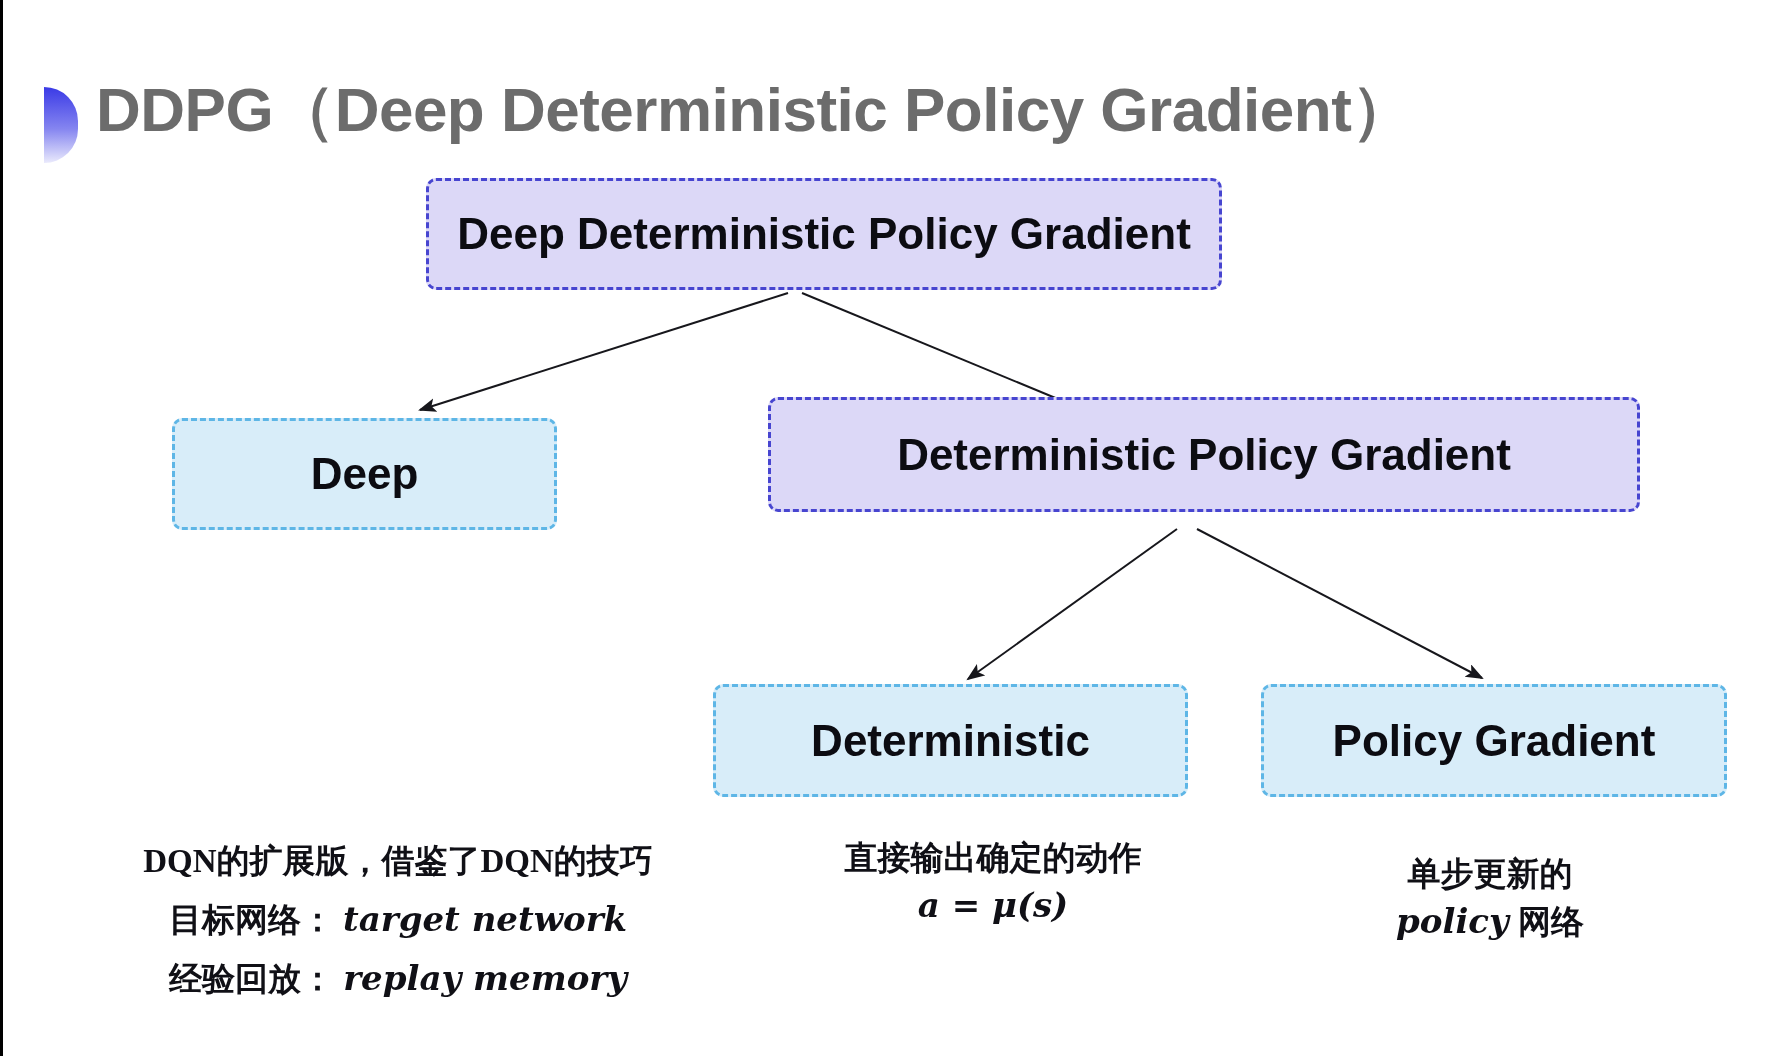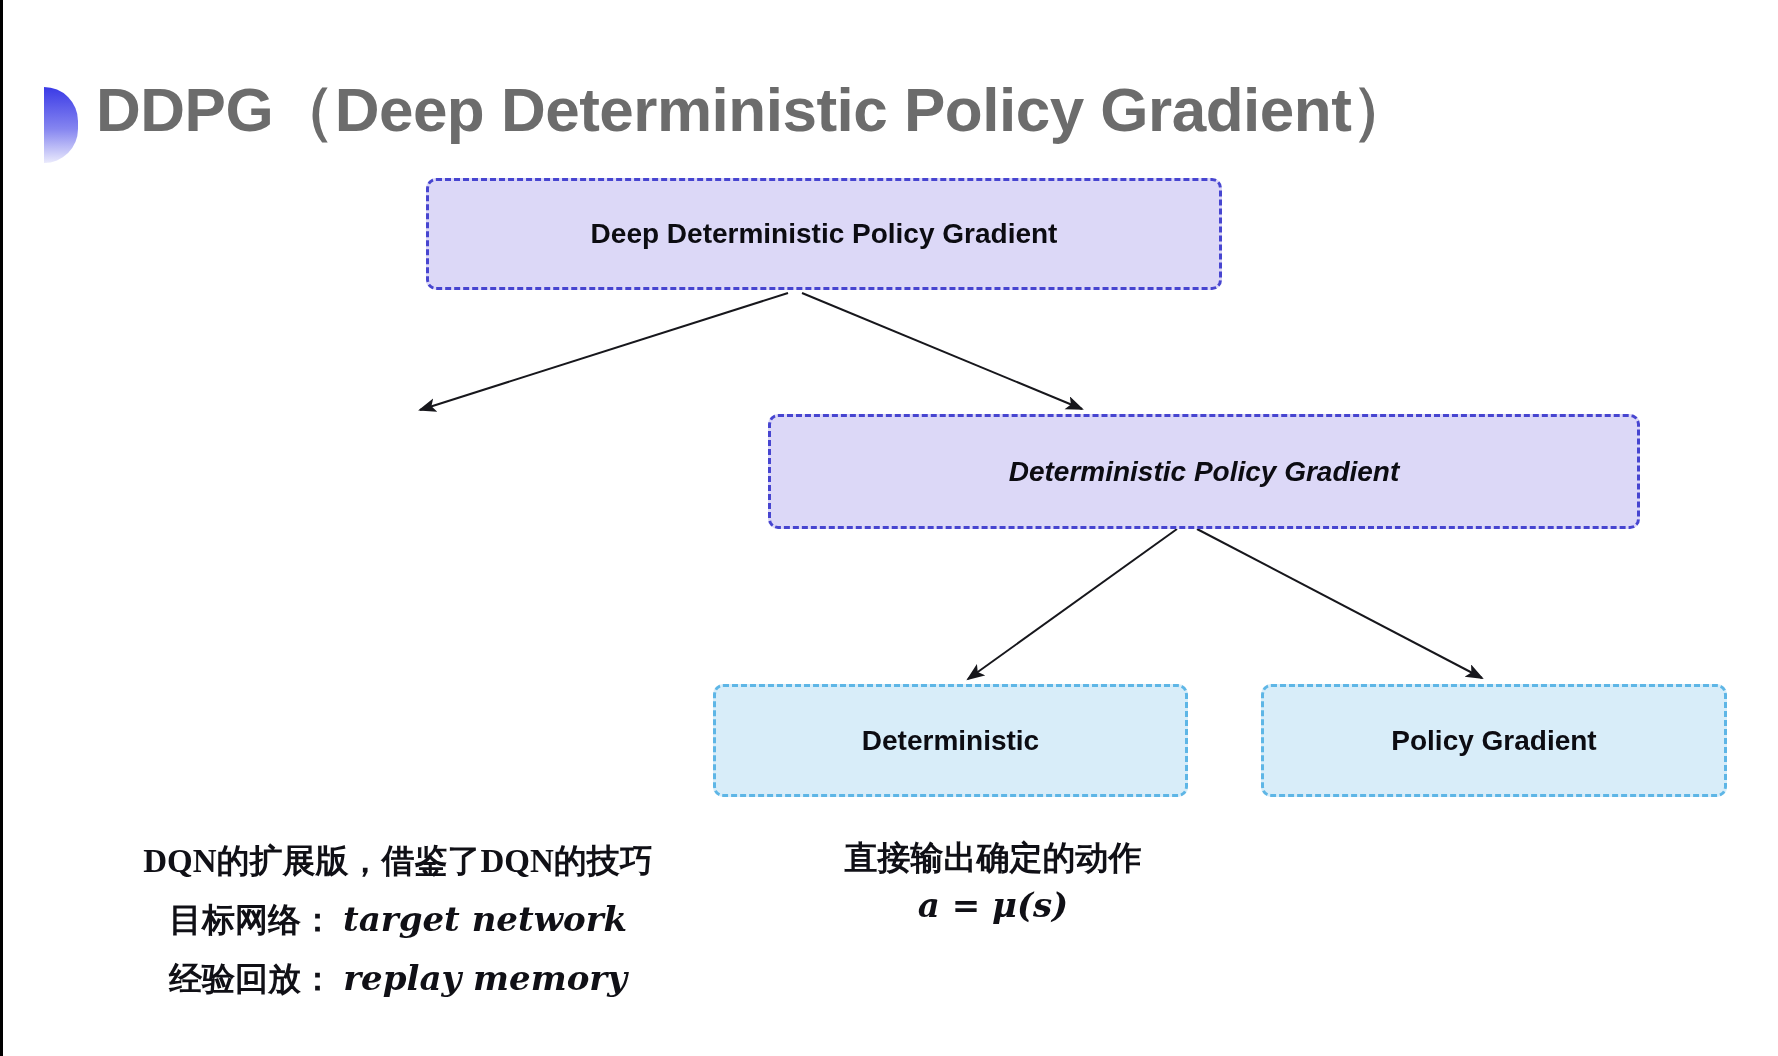--- a/index.html
+++ b/index.html
@@ -13,27 +13,27 @@
     border-top-right-radius:38px 38px;border-bottom-right-radius:38px 38px;
     background:linear-gradient(180deg,#3a3ae6 0%,#8585f0 55%,#eaeafc 100%);
   }
   .page-title{
     position:absolute;left:96px;top:78px;width:1500px;height:64px;
     font-size:62px;line-height:64px;font-weight:bold;color:#6c6c6c;
     letter-spacing:-0.5px;white-space:nowrap;
   }
   .node{
     position:absolute;display:flex;align-items:center;justify-content:center;
-    border-radius:10px;font-weight:600;color:#0c0c12;font-size:28px;
+    border-radius:10px;font-weight:600;color:#0c0c12;font-size:44px;
   }
   .node.lavender{background:#dcd8f7;border:3px dashed #4745d0;}
   .node.cyan{background:#d8edf9;border:3px dashed #5eb6e6;}
   #node-root{left:426px;top:178px;width:790px;height:106px;}
   #node-deep{left:172px;top:418px;width:379px;height:106px;}
-  #node-dpg{left:768px;top:414px;width:866px;height:109px;font-style:italic;}
+  #node-dpg{left:768px;top:397px;width:866px;height:109px;}
   #node-deterministic{left:713px;top:684px;width:469px;height:107px;}
   #node-policy-gradient{left:1261px;top:684px;width:460px;height:107px;}
   .connectors{position:absolute;left:0;top:0;width:1778px;height:1056px;pointer-events:none;}
   .note{
     position:absolute;text-align:center;color:#101016;font-size:33px;font-weight:600;
   }
   .note .cjk{font-family:Liberation Serif, serif;}
   .note .term{
     font-family:"DejaVu Serif","Liberation Serif",serif;font-style:italic;font-weight:bold;
     font-size:34px;
@@ -62,20 +62,23 @@
     <line x1="788" y1="293" x2="420" y2="410" stroke="#17171c" stroke-width="2" marker-end="url(#ah)"></line>
     <line x1="802" y1="293" x2="1082" y2="409" stroke="#17171c" stroke-width="2" marker-end="url(#ah)"></line>
     <line x1="1177" y1="529" x2="968" y2="679" stroke="#17171c" stroke-width="2" marker-end="url(#ah)"></line>
     <line x1="1197" y1="529" x2="1482" y2="678" stroke="#17171c" stroke-width="2" marker-end="url(#ah)"></line>
   </svg>
 
   <div id="node-root" class="node lavender">
     <span>Deep Deterministic Policy Gradient</span>
   </div>
 
+  <div id="node-deep" class="node cyan">
+    <span>Deep</span>
+  </div>
 
   <div id="node-dpg" class="node lavender">
     <span>Deterministic Policy Gradient</span>
   </div>
 
   <div id="node-policy-gradient" class="node cyan">
     <span>Policy Gradient</span>
   </div>
 
   <div id="node-deterministic" class="node cyan">
@@ -98,14 +101,23 @@
 
   <div id="note-deterministic" class="note">
     <div>
       <span class="cjk">直接输出确定的动作</span>
     </div>
     <div>
       <span class="term">a = μ(s)</span>
     </div>
   </div>
 
+  <div id="note-policy-gradient" class="note">
+    <div>
+      <span class="cjk">单步更新的</span>
+    </div>
+    <div>
+      <span class="term">policy</span>
+      <span class="cjk"> 网络</span>
+    </div>
+  </div>
 
 </div>
 
 </body></html>

